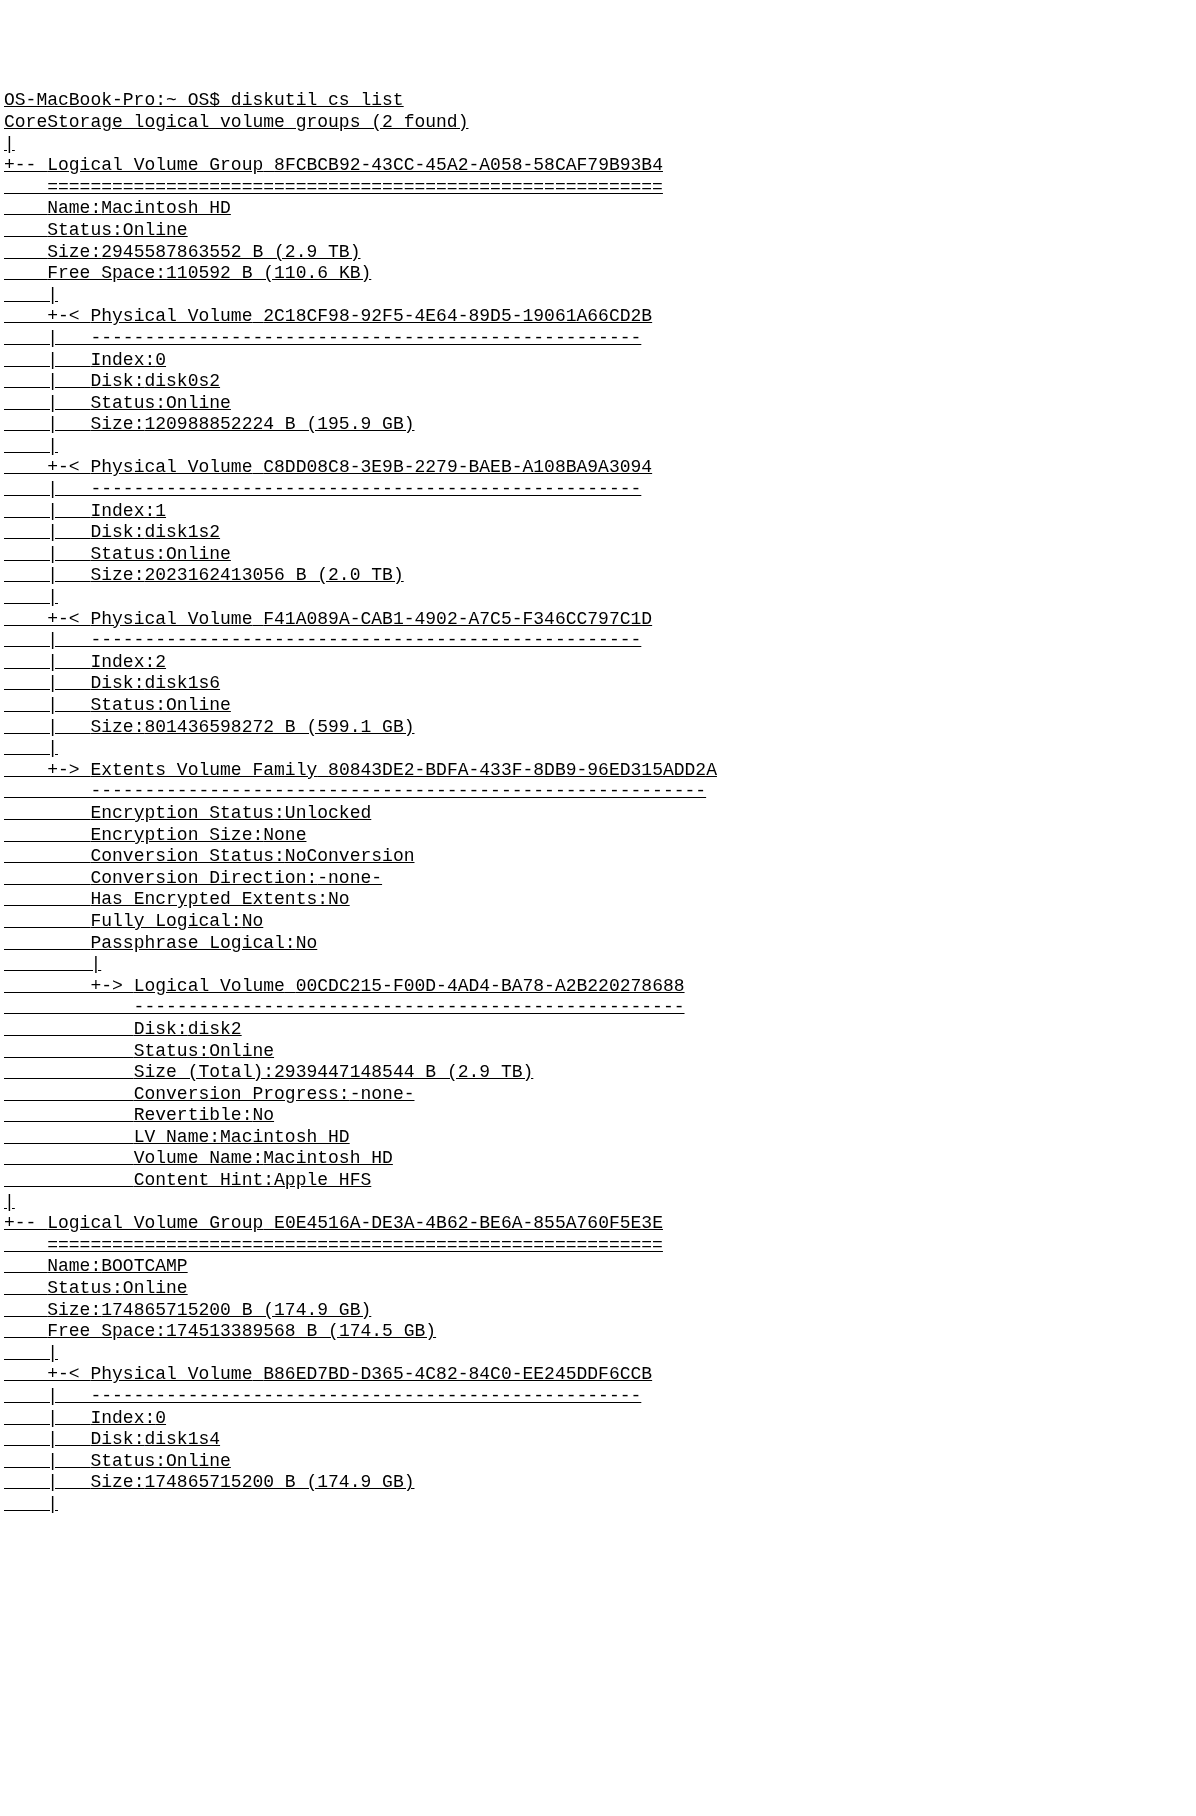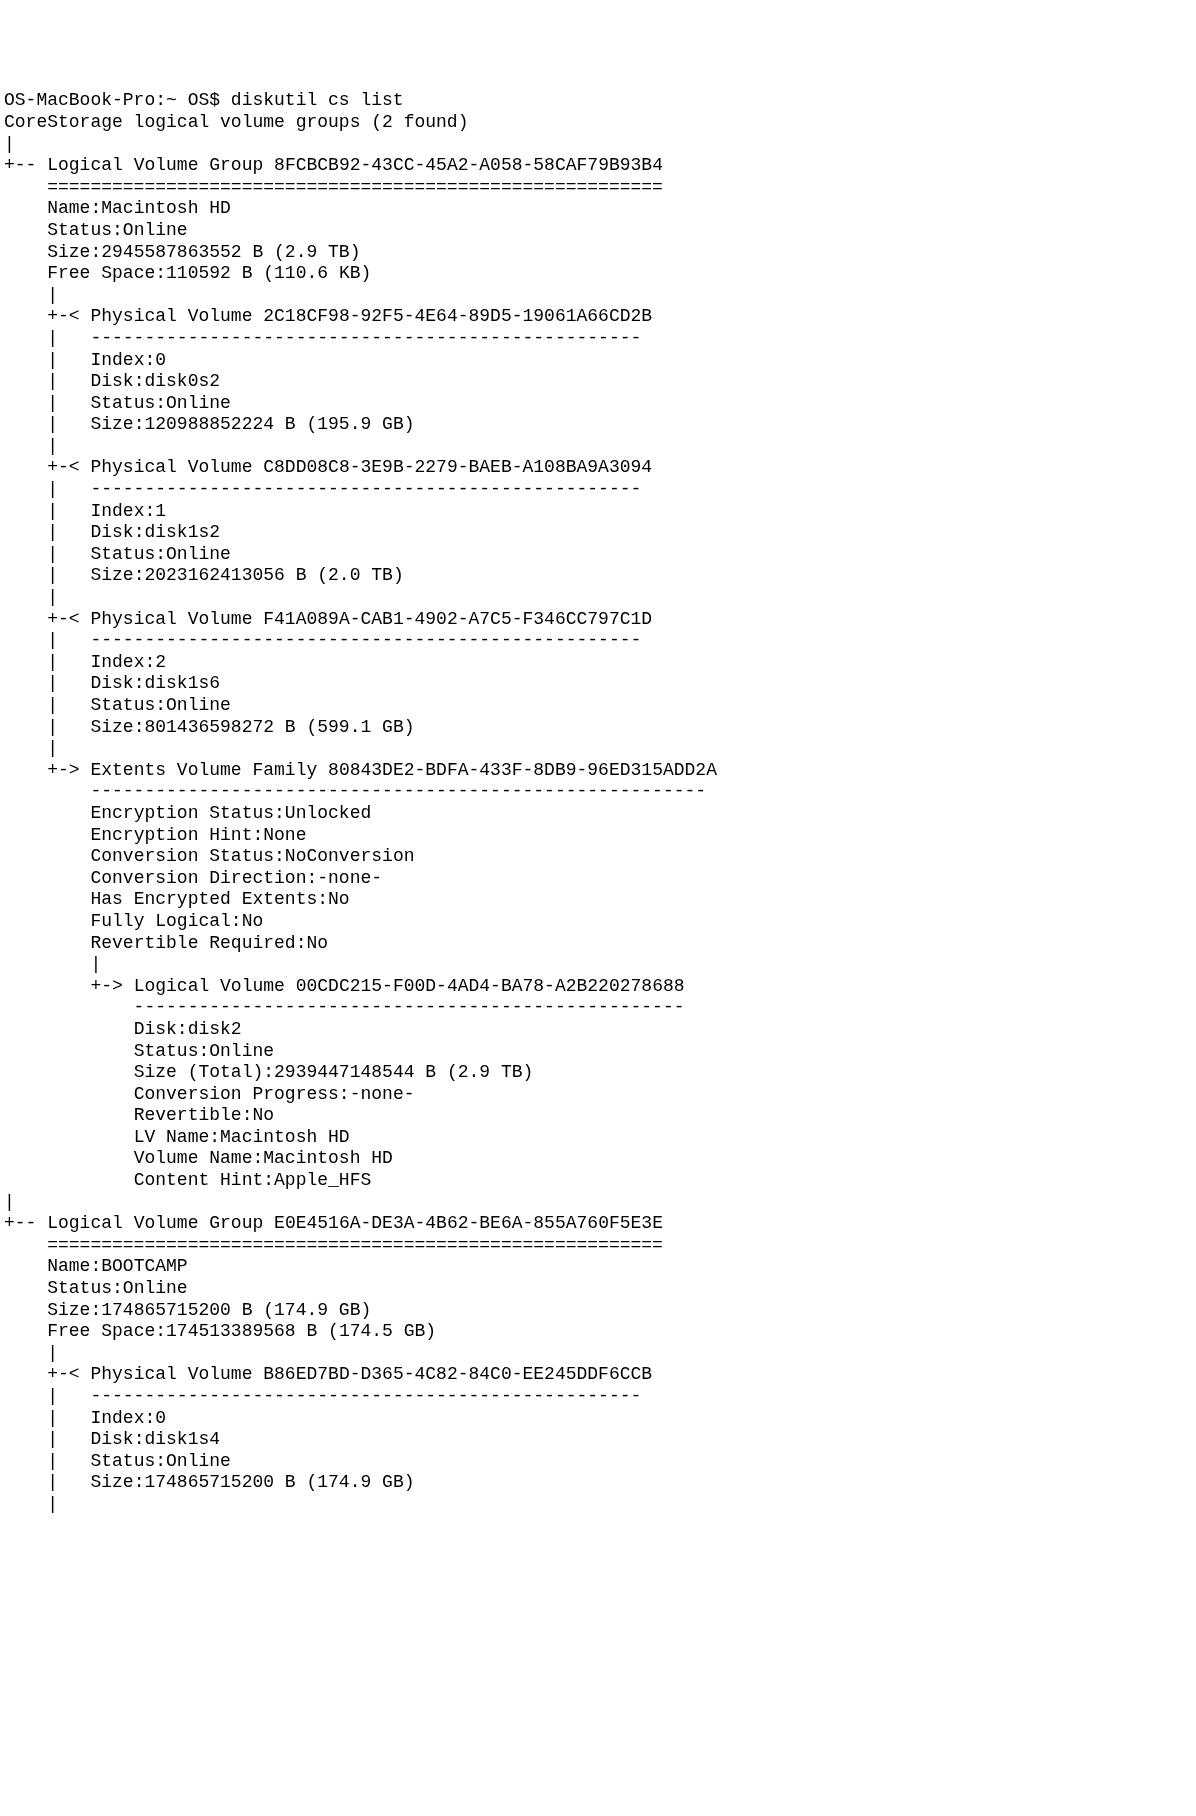--- a/index.html
+++ b/index.html
@@ -5,21 +5,21 @@
     body {
       font-family: Menlo, Monaco, "Courier New", monospace;
       font-size: 18px;
       line-height: 1.2;
       white-space: pre;
       margin: 0;
       padding: 4px;
       background: #fff;
       color: #000;
     }
-    #out { white-space: pre; }
+    #out { white-space: pre; text-decoration: underline; }
   </style>
 </head>
 <body>
 
 
 
 <div id="out"><span>OS-MacBook-Pro:~ OS$ </span><span>diskutil cs list</span>
 <span>CoreStorage logical volume groups (2 found)</span>
 |
 +-- <span>Logical Volume Group</span> <span>8FCBCB92-43CC-45A2-A058-58CAF79B93B4</span>
@@ -46,26 +46,26 @@
     +-&lt; <span>Physical Volume</span> <span>F41A089A-CAB1-4902-A7C5-F346CC797C1D</span>
     |   ---------------------------------------------------
     |   <span>Index:</span><span>2</span>
     |   <span>Disk:</span><span>disk1s6</span>
     |   <span>Status:</span><span>Online</span>
     |   <span>Size:</span><span>801436598272 B (599.1 GB)</span>
     |
     +-&gt; <span>Extents Volume Family</span> <span>80843DE2-BDFA-433F-8DB9-96ED315ADD2A</span>
         ---------------------------------------------------------
         <span>Encryption Status:</span><span>Unlocked</span>
-        <span>Encryption Hint:</span><span>None</span>
+        <span>Encryption Size:</span><span>None</span>
         <span>Conversion Status:</span><span>NoConversion</span>
         <span>Conversion Direction:</span><span>-none-</span>
         <span>Has Encrypted Extents:</span><span>No</span>
         <span>Fully Logical:</span><span>No</span>
-        <span>Revertible Required:</span><span>No</span>
+        <span>Passphrase Logical:</span><span>No</span>
         |
         +-&gt; <span>Logical Volume</span> <span>00CDC215-F00D-4AD4-BA78-A2B220278688</span>
             ---------------------------------------------------
             <span>Disk:</span><span>disk2</span>
             <span>Status:</span><span>Online</span>
             <span>Size (Total):</span><span>2939447148544 B (2.9 TB)</span>
             <span>Conversion Progress:</span><span>-none-</span>
             <span>Revertible:</span><span>No</span>
             <span>LV Name:</span><span>Macintosh HD</span>
             <span>Volume Name:</span><span>Macintosh HD</span>

